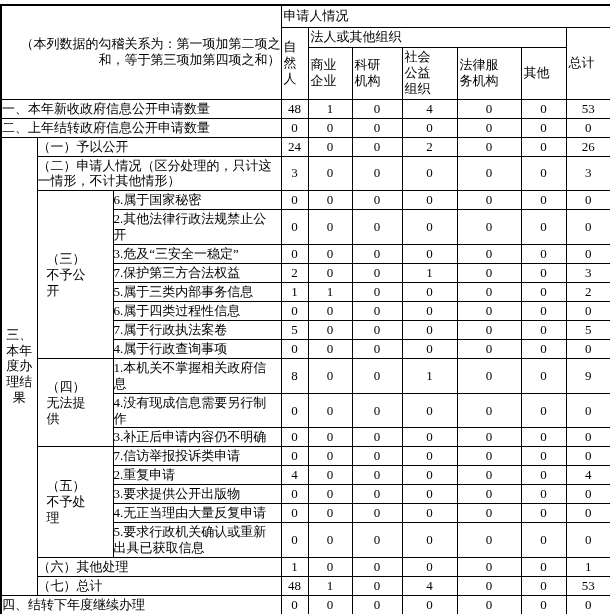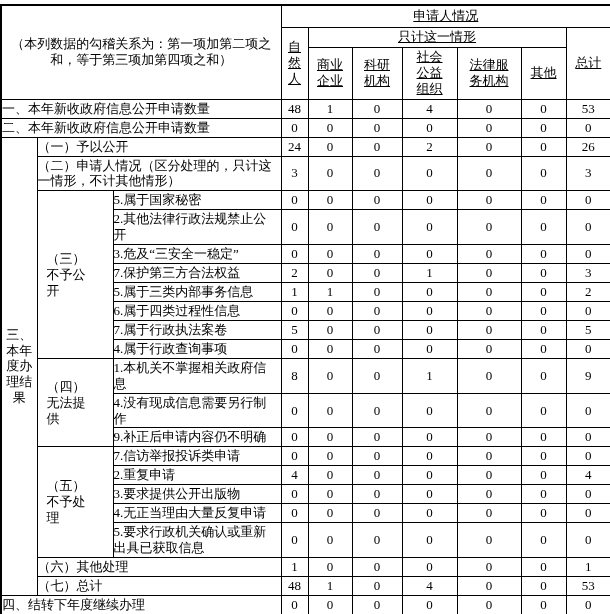--- a/index.html
+++ b/index.html
@@ -16,22 +16,22 @@
     border:2px solid #000;
   }
   td{
     border:1px solid #000;
     font-size:13px;
     line-height:1.22;
     padding:1px 2px;
     overflow:hidden;
     vertical-align:middle;
   }
-  .note{text-align:center;padding:2px 0;}
-  .h{text-align:center;text-decoration:underline;}
+  .note{text-align:right;padding:2px 0;}
+  .h{text-align:left;}
   .pre{white-space:pre-line;}
   .lbl{text-align:left;padding-left:0;}
   .grp{text-align:left;padding-left:9px;white-space:pre-line;}
   .vsec{text-align:center;white-space:pre-line;}
   .num{text-align:center;}
   tr.hr1{height:22px;}
   tr.hr2{height:20px;}
   tr.hr3{height:52px;}
   tr.r1{height:19px;}
   tr.r2{height:33px;}
@@ -55,21 +55,21 @@
 
   <tbody>
       <tr class="hr1">
     <td class="note" colspan="3" rowspan="3">（本列数据的勾稽关系为：第一项加第二项之和，等于第三项加第四项之和）</td>
     <td class="h" colspan="7">申请人情况</td>
   </tr>
   <tr class="hr2">
     <td class="h pre" rowspan="2">自
 然
 人</td>
-    <td class="h" colspan="5">只计这一情形</td>
+    <td class="h" colspan="5">法人或其他组织</td>
     <td class="h" rowspan="2">总计</td>
   </tr>
   <tr class="hr3">
     <td class="h pre">商业
 企业</td>
     <td class="h pre">科研
 机构</td>
     <td class="h pre">社会
 公益
 组织</td>
@@ -83,21 +83,21 @@
     <td class="num">48</td>
     <td class="num">1</td>
     <td class="num">0</td>
     <td class="num">4</td>
     <td class="num">0</td>
     <td class="num">0</td>
     <td class="num">53</td>
   </tr>
 
   <tr class="r1">
-    <td class="lbl" colspan="3">二、本年新收政府信息公开申请数量</td>
+    <td class="lbl" colspan="3">二、上年结转政府信息公开申请数量</td>
     <td class="num">0</td>
     <td class="num">0</td>
     <td class="num">0</td>
     <td class="num">0</td>
     <td class="num">0</td>
     <td class="num">0</td>
     <td class="num">0</td>
   </tr>
 
   <tr class="r1">
@@ -124,21 +124,21 @@
     <td class="num">0</td>
     <td class="num">0</td>
     <td class="num">0</td>
     <td class="num">3</td>
   </tr>
 
   <tr class="r1">
     <td class="grp" rowspan="8">（三）
 不予公
 开</td>
-    <td class="lbl">5.属于国家秘密</td>
+    <td class="lbl">6.属于国家秘密</td>
     <td class="num">0</td>
     <td class="num">0</td>
     <td class="num">0</td>
     <td class="num">0</td>
     <td class="num">0</td>
     <td class="num">0</td>
     <td class="num">0</td>
   </tr>
   <tr class="r2">
     <td class="lbl">2.其他法律行政法规禁止公开</td>
@@ -228,21 +228,21 @@
     <td class="lbl">4.没有现成信息需要另行制作</td>
     <td class="num">0</td>
     <td class="num">0</td>
     <td class="num">0</td>
     <td class="num">0</td>
     <td class="num">0</td>
     <td class="num">0</td>
     <td class="num">0</td>
   </tr>
   <tr class="r1">
-    <td class="lbl">9.补正后申请内容仍不明确</td>
+    <td class="lbl">3.补正后申请内容仍不明确</td>
     <td class="num">0</td>
     <td class="num">0</td>
     <td class="num">0</td>
     <td class="num">0</td>
     <td class="num">0</td>
     <td class="num">0</td>
     <td class="num">0</td>
   </tr>
 
   <tr class="r1">

